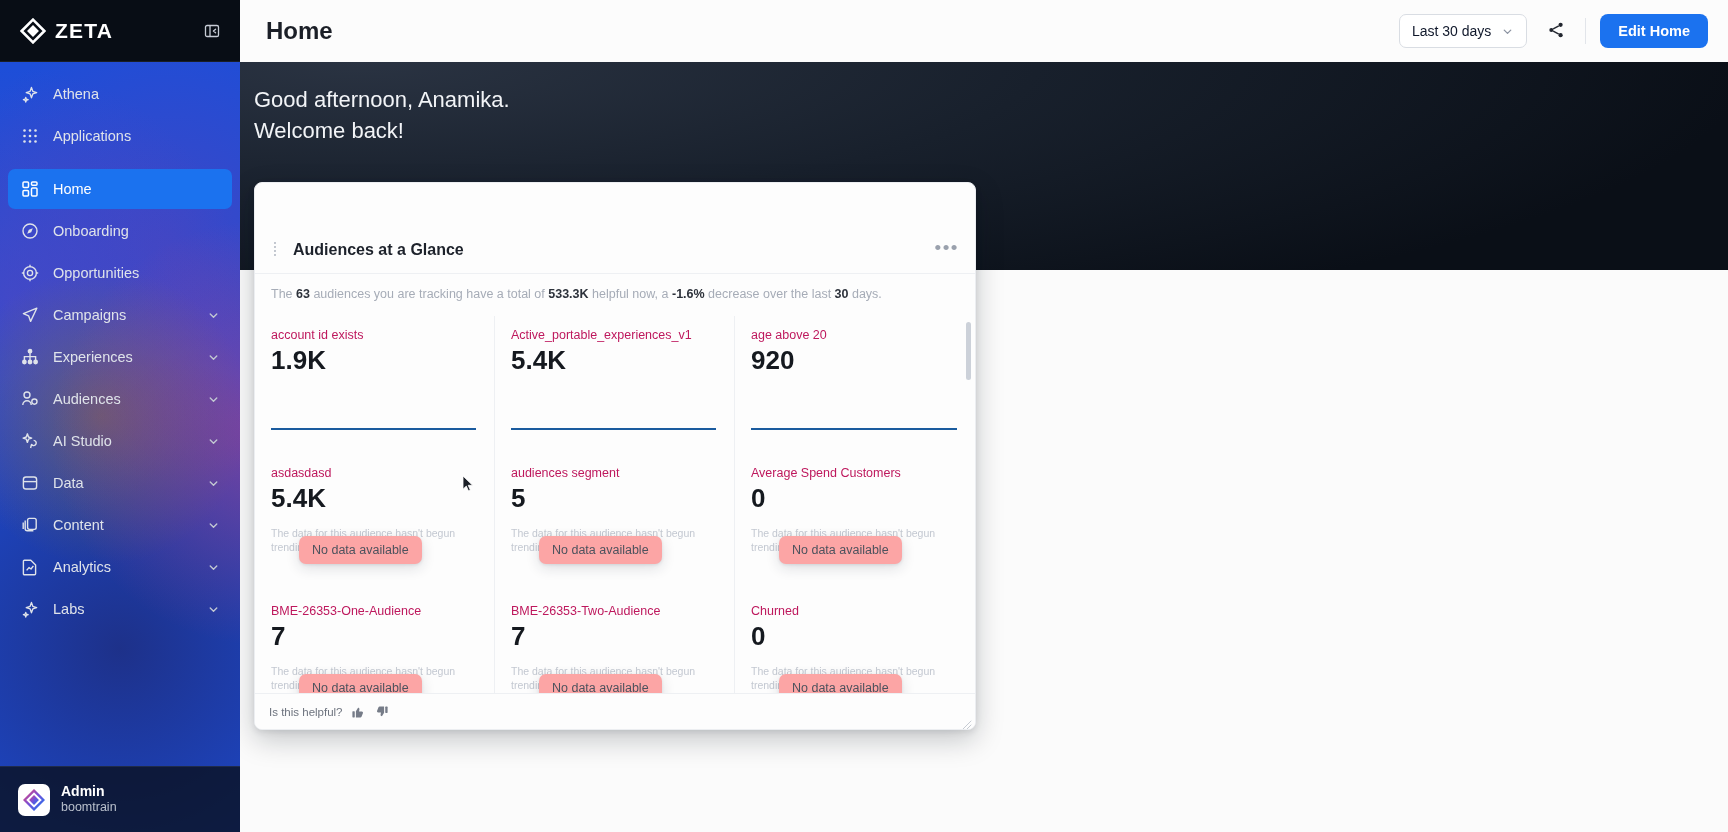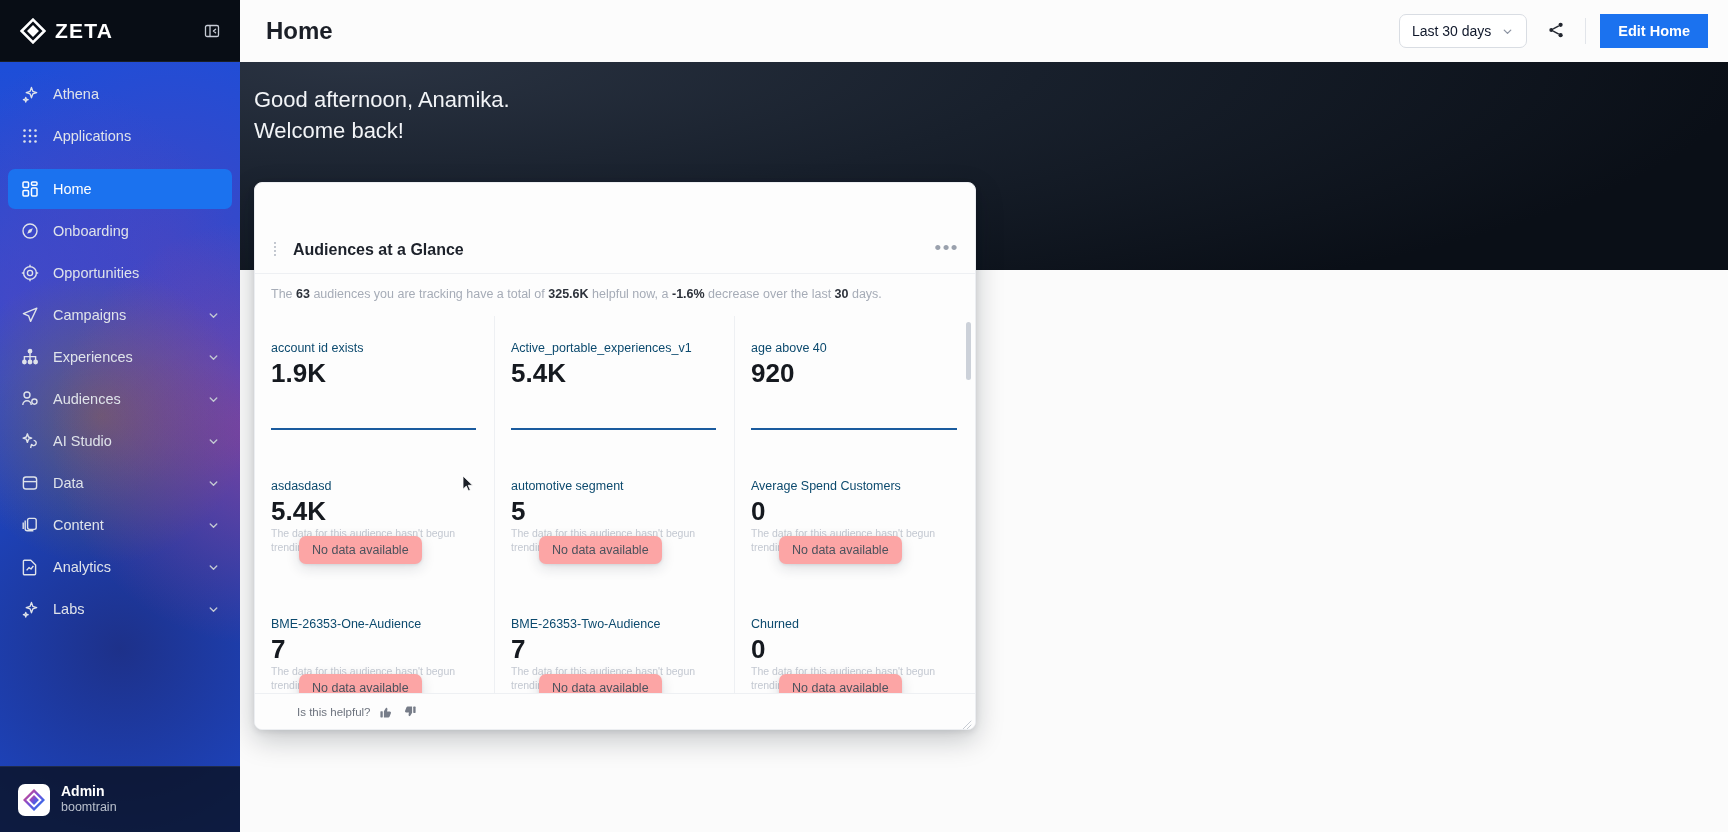--- a/index.html
+++ b/index.html
@@ -111,21 +111,21 @@
   .date-select .chev { color: #8b93a1; display: flex; }
   .icon-btn {
     width: 30px; height: 30px; border-radius: 6px;
     display: flex; align-items: center; justify-content: center;
     color: #22262f; cursor: pointer; background: transparent; border: none;
   }
   .vsep { width: 1px; height: 26px; background: #e2e5ea; }
   .primary-btn {
     height: 34px; padding: 0 18px;
     background: #1b72ef; color: #fff;
-    border: none; border-radius: 0;
+    border: none; border-radius: 8px;
     font-size: 14.5px; font-weight: 700;
     cursor: pointer; font-family: inherit;
   }
 
   
   .hero {
     position: absolute; left: 0; right: 0; top: 62px;
     height: 208px;
     background:
       radial-gradient(120% 180% at 8% 0%, #2a3342 0%, #18202c 38%, #0a0f17 78%);
@@ -181,22 +181,22 @@
   }
   .grid { display: grid; grid-template-columns: repeat(3, 1fr); }
   .tile {
     position: relative;
     height: 138px;
     padding: 12px 16px 0 16px;
     border-right: 1px solid #eef0f3;
   }
   .tile:nth-child(3n) { border-right: none; }
   .tile-name {
-    font-size: 12.5px; color: #0c4a6e; white-space: nowrap;
-    overflow: hidden; text-overflow: ellipsis; margin-top: 13px;
+    font-size: 12.5px; color: #be185d; white-space: nowrap;
+    overflow: hidden; text-overflow: ellipsis;
   }
   .tile-value {
     font-size: 26px; font-weight: 700; color: #15191f;
     margin-top: 4px; line-height: 1.12;
   }
   .tile-note {
     position: absolute; left: 16px; right: 14px; top: 72px;
     font-size: 10.5px; color: #c3c8d1; line-height: 1.35;
   }
   .spark { position: absolute; left: 16px; right: 18px; bottom: 24px; height: 2px; }
@@ -216,21 +216,21 @@
   }
 
   .card-foot {
     flex: 0 0 36px; height: 36px;
     display: flex; align-items: center;
     padding: 0 14px;
     border-top: 1px solid #eef0f3;
     background: #fdfdfd;
     position: relative;
   }
-  .foot-label { font-size: 11.5px; color: #6d737e; margin-left: 28px; }
+  .foot-label { font-size: 11.5px; color: #6d737e; }
   .thumb {
     width: 18px; height: 18px; margin-left: 6px;
     display: flex; align-items: center; justify-content: center;
     color: #767c88; cursor: pointer;
   }
   .thumb:first-of-type { margin-left: 10px; }
   .resize-grip {
     position: absolute; right: 3px; bottom: 3px;
     width: 10px; height: 10px; color: #c6cbd3; cursor: nwse-resize;
   }
@@ -529,56 +529,56 @@
                 <circle cx="4" cy="14" r="1.05"></circle>
             </svg>
           </span>
           <span class="card-title">Audiences at a Glance</span>
           <span class="card-menu">•••</span>
         </div>
 
         <div class="card-body">
 
           <div class="summary">
-            <span>The </span><b>63</b><span> audiences you are tracking have a total of </span><b>325.6K</b><span> helpful now, a </span><b>-1.6%</b><span> decrease over the last </span><b>30</b><span> days.</span>
+            <span>The </span><b>63</b><span> audiences you are tracking have a total of </span><b>533.3K</b><span> helpful now, a </span><b>-1.6%</b><span> decrease over the last </span><b>30</b><span> days.</span>
           </div>
 
           <div class="scrollarea">
             <div class="grid">
 
               <div class="tile">
                 <div class="tile-name">account id exists</div>
                 <div class="tile-value">1.9K</div>
                 <div class="spark">
                     <i></i>
                   </div>
               </div>
               <div class="tile">
                 <div class="tile-name">Active_portable_experiences_v1</div>
                 <div class="tile-value">5.4K</div>
                 <div class="spark">
                     <i></i>
                   </div>
               </div>
               <div class="tile">
-                <div class="tile-name">age above 40</div>
+                <div class="tile-name">age above 20</div>
                 <div class="tile-value">920</div>
                 <div class="spark">
                     <i></i>
                   </div>
               </div>
 
               <div class="tile">
                 <div class="tile-name">asdasdasd</div>
                 <div class="tile-value">5.4K</div>
                 <div class="tile-note">The data for this audience hasn't begun trending.</div>
                 <div class="tooltip">No data available</div>
               </div>
               <div class="tile">
-                <div class="tile-name">automotive segment</div>
+                <div class="tile-name">audiences segment</div>
                 <div class="tile-value">5</div>
                 <div class="tile-note">The data for this audience hasn't begun trending.</div>
                 <div class="tooltip">No data available</div>
               </div>
               <div class="tile">
                 <div class="tile-name">Average Spend Customers</div>
                 <div class="tile-value">0</div>
                 <div class="tile-note">The data for this audience hasn't begun trending.</div>
                 <div class="tooltip">No data available</div>
               </div>

